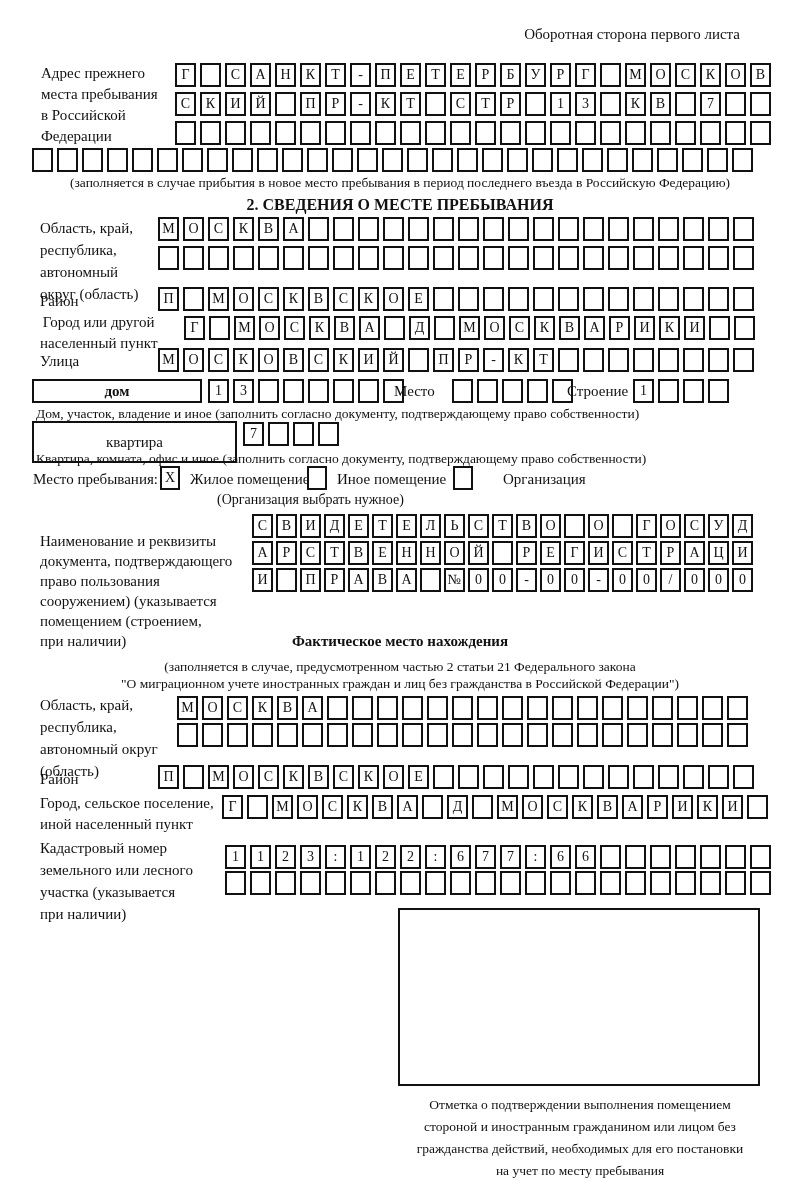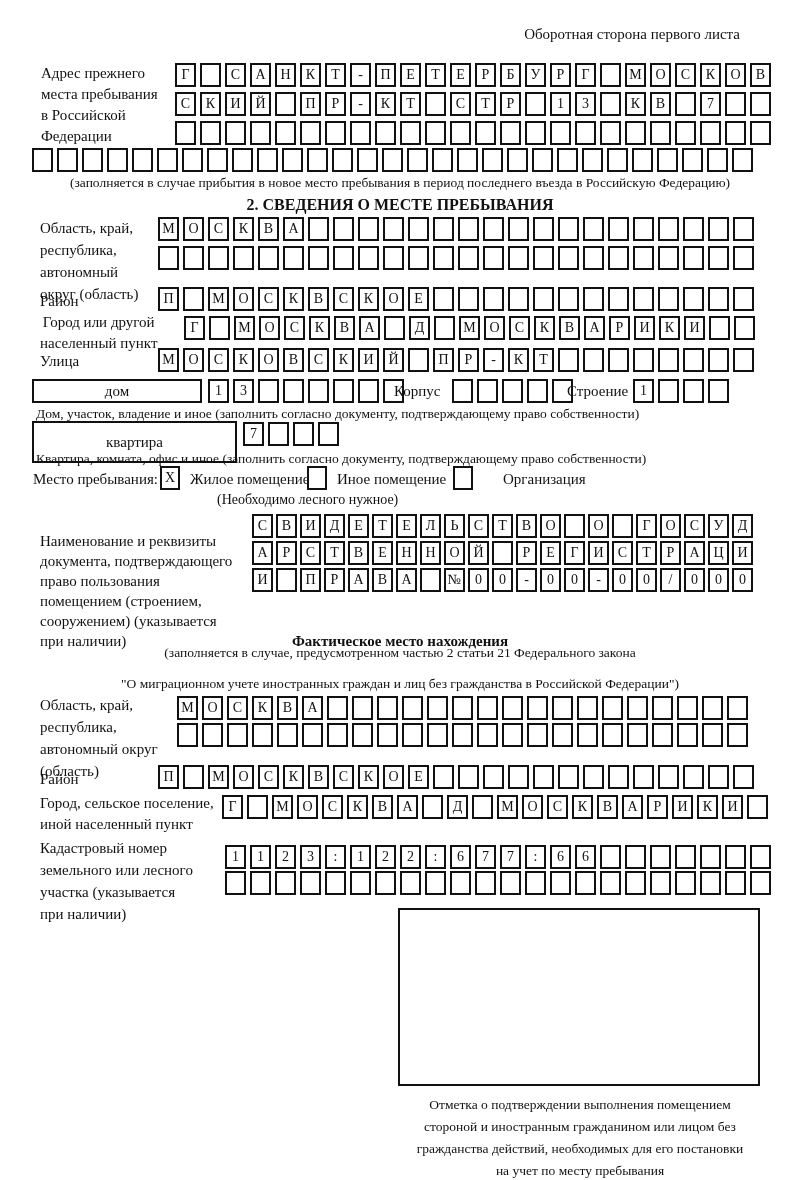--- a/index.html
+++ b/index.html
@@ -288,32 +288,32 @@
       <span class="cell"></span>
       <span class="cell"></span>
       <span class="cell"></span>
       <span class="cell"></span>
       <span class="cell"></span>
       <span class="cell"></span>
       <span class="cell"></span>
       <span class="cell"></span>
     </div>
 
-  <div class="box" style="left:32px;top:379px;width:170px;height:24px;">дом</div>
+  <div class="box" style="left:32px;top:379px;width:170px;height:24px;font-weight:bold;">дом</div>
   <div class="cellrow" style="left:208px;top:379px;">
       <span class="cell">1</span>
       <span class="cell">3</span>
       <span class="cell"></span>
       <span class="cell"></span>
       <span class="cell"></span>
       <span class="cell"></span>
       <span class="cell"></span>
       <span class="cell"></span>
     </div>
-  <div class="lbl" style="left:394px;top:381px;">Корпус</div>
+  <div class="lbl" style="left:394px;top:381px;">Место</div>
   <div class="cellrow" style="left:452px;top:379px;">
       <span class="cell"></span>
       <span class="cell"></span>
       <span class="cell"></span>
       <span class="cell"></span>
       <span class="cell"></span>
     </div>
   <div class="lbl" style="left:567px;top:381px;">Строение</div>
   <div class="cellrow" style="left:633px;top:379px;">
       <span class="cell">1</span>
@@ -332,28 +332,28 @@
     </div>
   <div class="cap" style="left:36px;top:450px;">Квартира, комната, офис и иное (заполнить согласно документу, подтверждающему право собственности)</div>
 
   <div class="lbl" style="left:33px;top:469px;">Место пребывания:</div>
   <div class="checkbox" style="left:160px;top:466px;">X</div>
   <div class="lbl" style="left:190px;top:469px;">Жилое помещение</div>
   <div class="checkbox" style="left:307px;top:466px;"></div>
   <div class="lbl" style="left:337px;top:469px;">Иное помещение</div>
   <div class="checkbox" style="left:453px;top:466px;"></div>
   <div class="lbl" style="left:503px;top:469px;">Организация</div>
-  <div class="cap" style="left:217px;top:491px;font-size:14px;">(Необходимо лесного нужное)</div>
+  <div class="cap" style="left:217px;top:491px;font-size:14px;">(Организация выбрать нужное)</div>
 
   <div class="lbl lh20" style="left:40px;top:519px;margin-top:12px;">
       <div>Наименование и реквизиты</div>
       <div>документа, подтверждающего</div>
       <div>право пользования</div>
+      <div>сооружением) (указывается</div>
       <div>помещением (строением,</div>
-      <div>сооружением) (указывается</div>
       <div>при наличии)</div>
     </div>
   <div class="cellrow tight" style="left:252px;top:514px;">
       <span class="cell">С</span>
       <span class="cell">В</span>
       <span class="cell">И</span>
       <span class="cell">Д</span>
       <span class="cell">Е</span>
       <span class="cell">Т</span>
       <span class="cell">Е</span>
@@ -413,21 +413,21 @@
       <span class="cell">-</span>
       <span class="cell">0</span>
       <span class="cell">0</span>
       <span class="cell">/</span>
       <span class="cell">0</span>
       <span class="cell">0</span>
       <span class="cell">0</span>
     </div>
 
   <div class="center bold" style="top:633px;font-size:15px;">Фактическое место нахождения</div>
-  <div class="cap center" style="top:644px;">(заполняется в случае, предусмотренном частью 2 статьи 21 Федерального закона</div>
+  <div class="cap center" style="top:658px;">(заполняется в случае, предусмотренном частью 2 статьи 21 Федерального закона</div>
   <div class="cap center" style="top:675px;">"О миграционном учете иностранных граждан и лиц без гражданства в Российской Федерации")</div>
 
   <div class="lbl lh22" style="left:40px;top:694px;">
       <div>Область, край,</div>
       <div>республика,</div>
       <div>автономный округ</div>
       <div>(область)</div>
     </div>
   <div class="cellrow" style="left:177px;top:696px;">
       <span class="cell">М</span>

